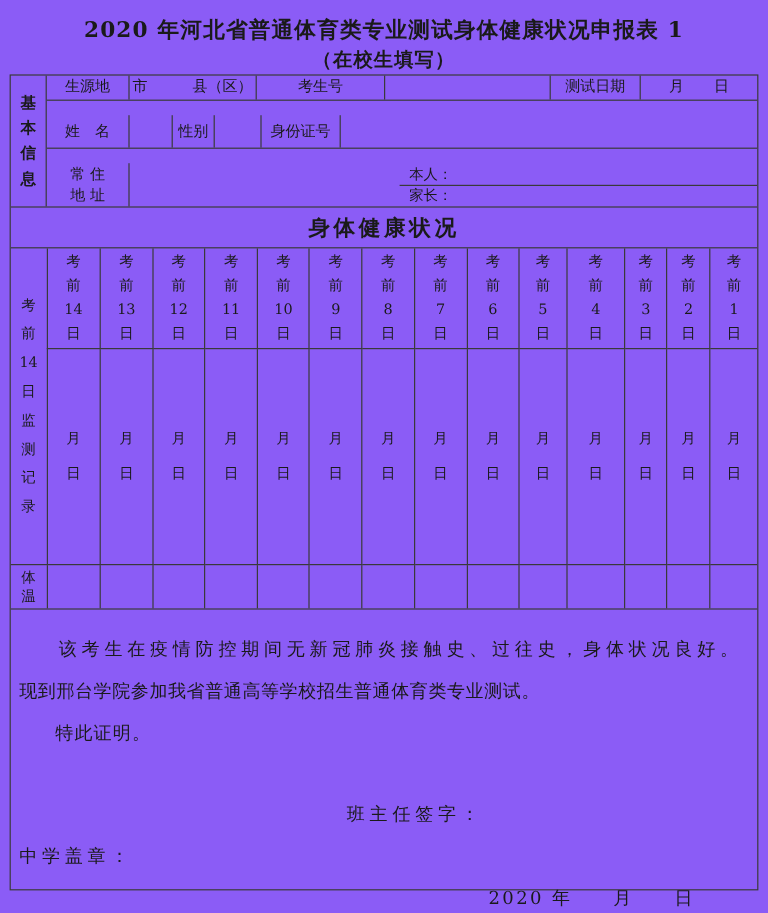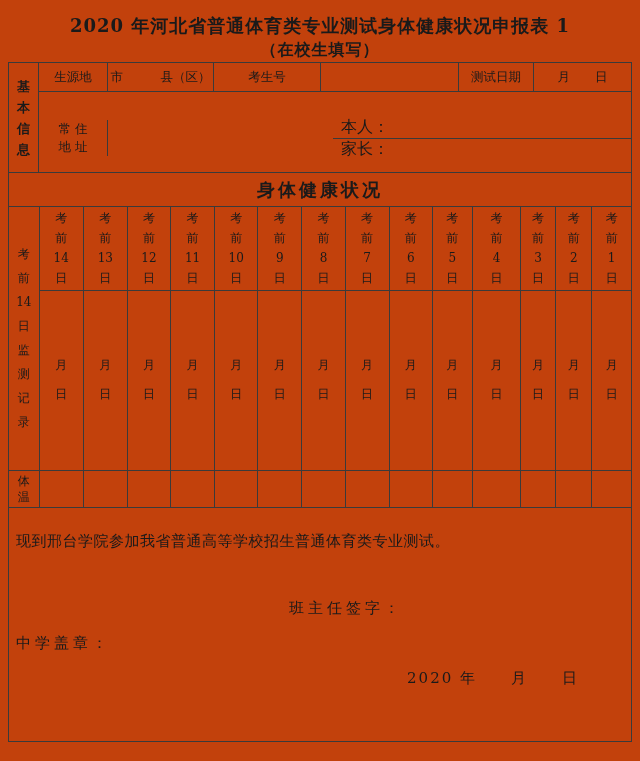--- a/index.html
+++ b/index.html
@@ -1,18 +1,18 @@
 <!DOCTYPE html>
 <html><head>
 <meta charset="utf-8">
 <style>
   * { margin:0; padding:0; box-sizing:border-box; }
   body { background:#ffffff; }
   .page {
-    position:relative; width:640px; height:761px; background:#c2410c;
+    position:relative; width:640px; height:761px; background:#8b5cf6;
     font-family:"DejaVu Serif","Liberation Serif",serif; color:#1a1a1a;
     overflow:hidden;
   }
   .title { padding-top:13px; text-align:center; font-size:18px; font-weight:bold; letter-spacing:1px; line-height:26px; }
   .subtitle { text-align:center; font-size:16px; font-weight:bold; letter-spacing:1px; line-height:22px; }
 
   .form { position:absolute; left:8px; top:62px; width:624px; height:680px; border:1px solid #3a3a3a; }
 
   
   .sec-basic { display:flex; height:110px; border-bottom:1px solid #3a3a3a; }
@@ -25,21 +25,21 @@
   .br1 { height:29px; border-bottom:1px solid #3a3a3a; }
   .br2 { height:40px; border-bottom:1px solid #3a3a3a; }
   .br34 { flex:1;align-items:center; }
   .c { border-right:1px solid #3a3a3a; display:flex; align-items:center; justify-content:center; font-size:12.5px; text-align:center; white-space:pre-line; }
   .c.grow { flex:1; border-right:none; }
   .w69 { width:69px; } .w106 { width:106px; } .w107 { width:107px; } .w138 { width:138px; } .w75 { width:75px; }
   .w36 { width:36px; } .w35 { width:35px; } .w39 { width:39px; } .w66 { width:66px; }
   .w225 { width:225px; } .w68 { width:68px; }
   .lh18 { line-height:18px; }
   .telvals { flex:1; display:flex; flex-direction:column; }
-  .tv { flex:1; display:flex; align-items:center; padding-left:8px; font-size:16px; }
+  .tv { flex:1; display:flex; align-items:center; padding-left:8px; font-size:12px; }
   .tv1 { border-bottom:1px solid #3a3a3a; }
 
   
   .stitle { height:34px; border-bottom:1px solid #3a3a3a; display:flex; align-items:center; justify-content:center;
             font-size:18px; font-weight:bold; letter-spacing:3px; }
 
   
   table.monitor { width:622px; border-collapse:collapse; table-layout:fixed; }
   .monitor td { border-right:1px solid #3a3a3a; border-bottom:1px solid #3a3a3a;
                 text-align:center; vertical-align:middle; white-space:pre-line; font-size:12px; padding:0; }
@@ -76,20 +76,28 @@
 息</div>
       <div class="bgrid">
         <div class="brow br1">
           <div class="c w69">生源地</div>
           <div class="c w106">市　　　县（区）</div>
           <div class="c w107">考生号</div>
           <div class="c w138"></div>
           <div class="c w75">测试日期</div>
           <div class="c grow">月　　日</div>
         </div>
+        <div class="brow br2">
+          <div class="c w69">姓　名</div>
+          <div class="c w36"></div>
+          <div class="c w35">性别</div>
+          <div class="c w39"></div>
+          <div class="c w66">身份证号</div>
+          <div class="c grow"></div>
+        </div>
         <div class="brow br34">
           <div class="c w69 lh18">常 住
 地 址</div>
           <div class="c w225"></div>
           <div class="telvals">
             <div class="tv tv1">本人：</div>
             <div class="tv">家长：</div>
           </div>
         </div>
       </div>
@@ -227,20 +235,22 @@
         <td></td>
         <td></td>
         <td></td>
         <td></td>
         <td class="lastcol"></td>
       </tr>
       </tbody>
     </table>
 
     <div class="decl">
+      <div class="dline1">该考生在疫情防控期间无新冠肺炎接触史、过往史，身体状况良好。</div>
       <div class="dline2">现到邢台学院参加我省普通高等学校招生普通体育类专业测试。</div>
+      <div class="dline3">特此证明。</div>
       <div class="dsign">班主任签字：</div>
       <div class="dseal">中学盖章：</div>
       <div class="ddate">2020 年　　月　　日</div>
     </div>
 
   </div>
 </div>
 
 </body></html>

